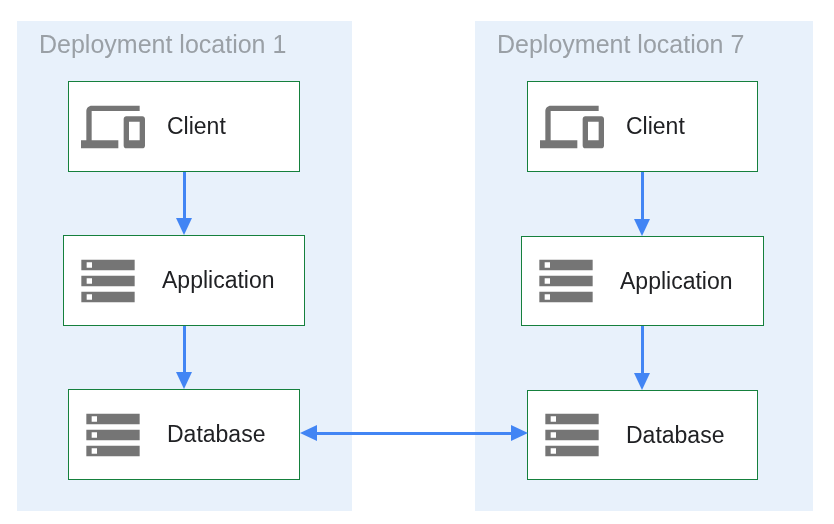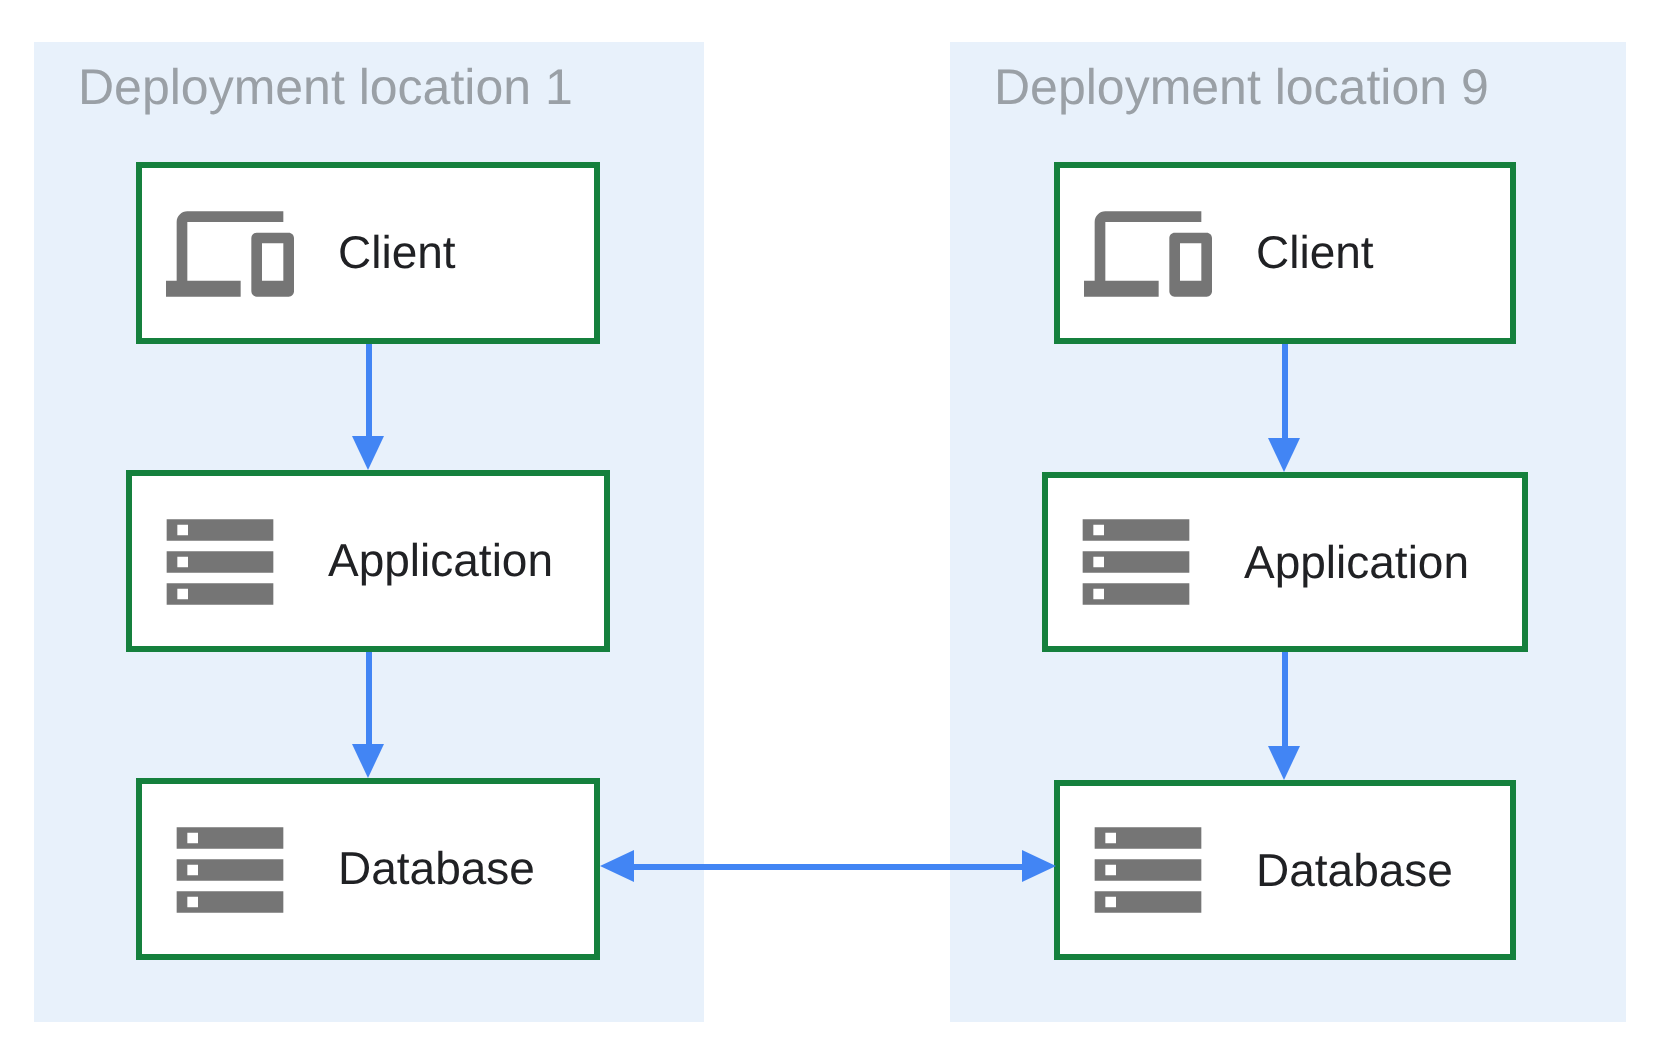--- a/index.html
+++ b/index.html
@@ -20,21 +20,21 @@
     left: 22px;
     top: 10px;
     font-size: 25px;
     line-height: 1.1;
     color: #9aa0a6;
     white-space: nowrap;
   }
   .node {
     position: absolute;
     background: #ffffff;
-    border: 3px solid #15803d;
+    border: 1px solid #15803d;
     box-sizing: border-box;
     display: flex;
     align-items: center;
     padding-left: 12px;
   }
   .node .icon { flex: 0 0 auto; line-height: 0; }
   .node .icon svg { display: block; }
   .node-label {
     font-size: 23px;
     color: #202124;
@@ -99,21 +99,21 @@
 </style>
 </head>
 <body>
 
 <div class="canvas">
 
   <div class="panel panel-1">
     <div class="panel-title">Deployment location 1</div>
   </div>
   <div class="panel panel-2">
-    <div class="panel-title">Deployment location 9</div>
+    <div class="panel-title">Deployment location 7</div>
   </div>
 
   <div class="node n-c1">
     <span class="icon">
       <svg width="64" height="64" viewBox="0 0 24 24" fill="#757575">
           <path d="M4 6h18V4H4c-1.1 0-2 .9-2 2v11H0v3h14v-3H4V6zm19 2h-6c-.55 0-1 .45-1 1v10c0 .55.45 1 1 1h6c.55 0 1-.45 1-1V9c0-.55-.45-1-1-1zm-1 9h-4v-7h4v7z"></path>
         </svg>
     </span>
     <span class="node-label">Client</span>
   </div>

